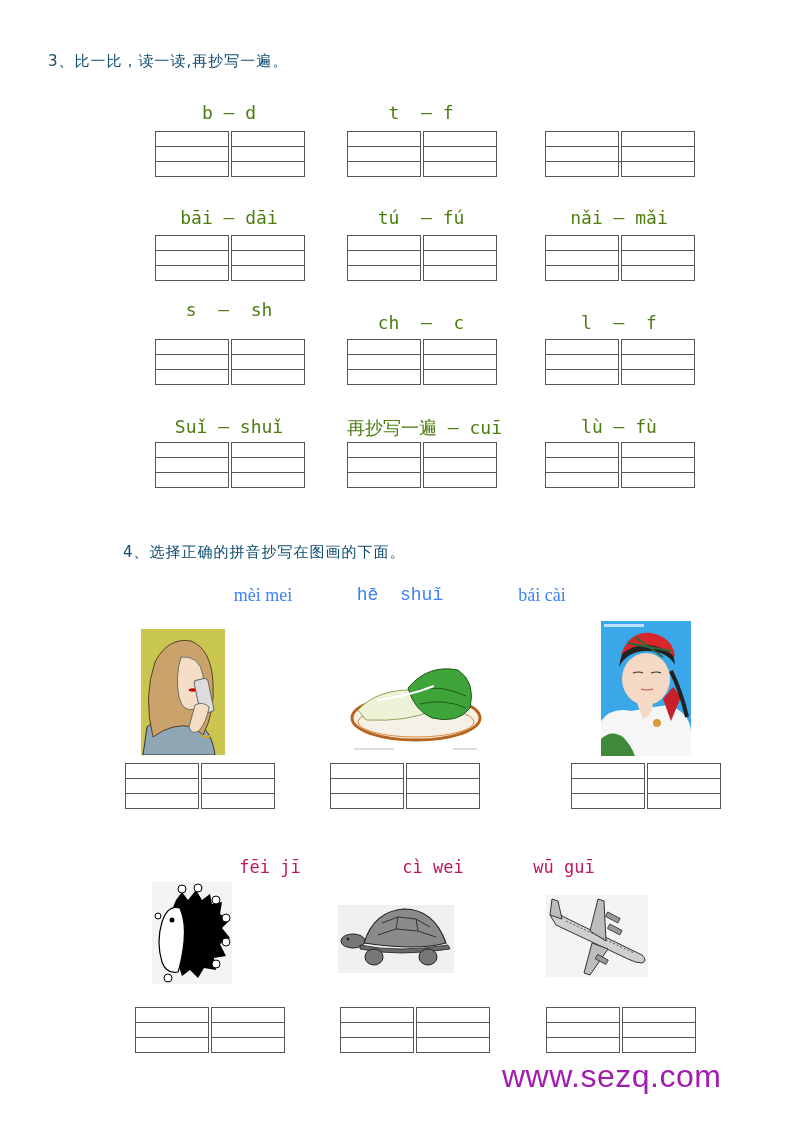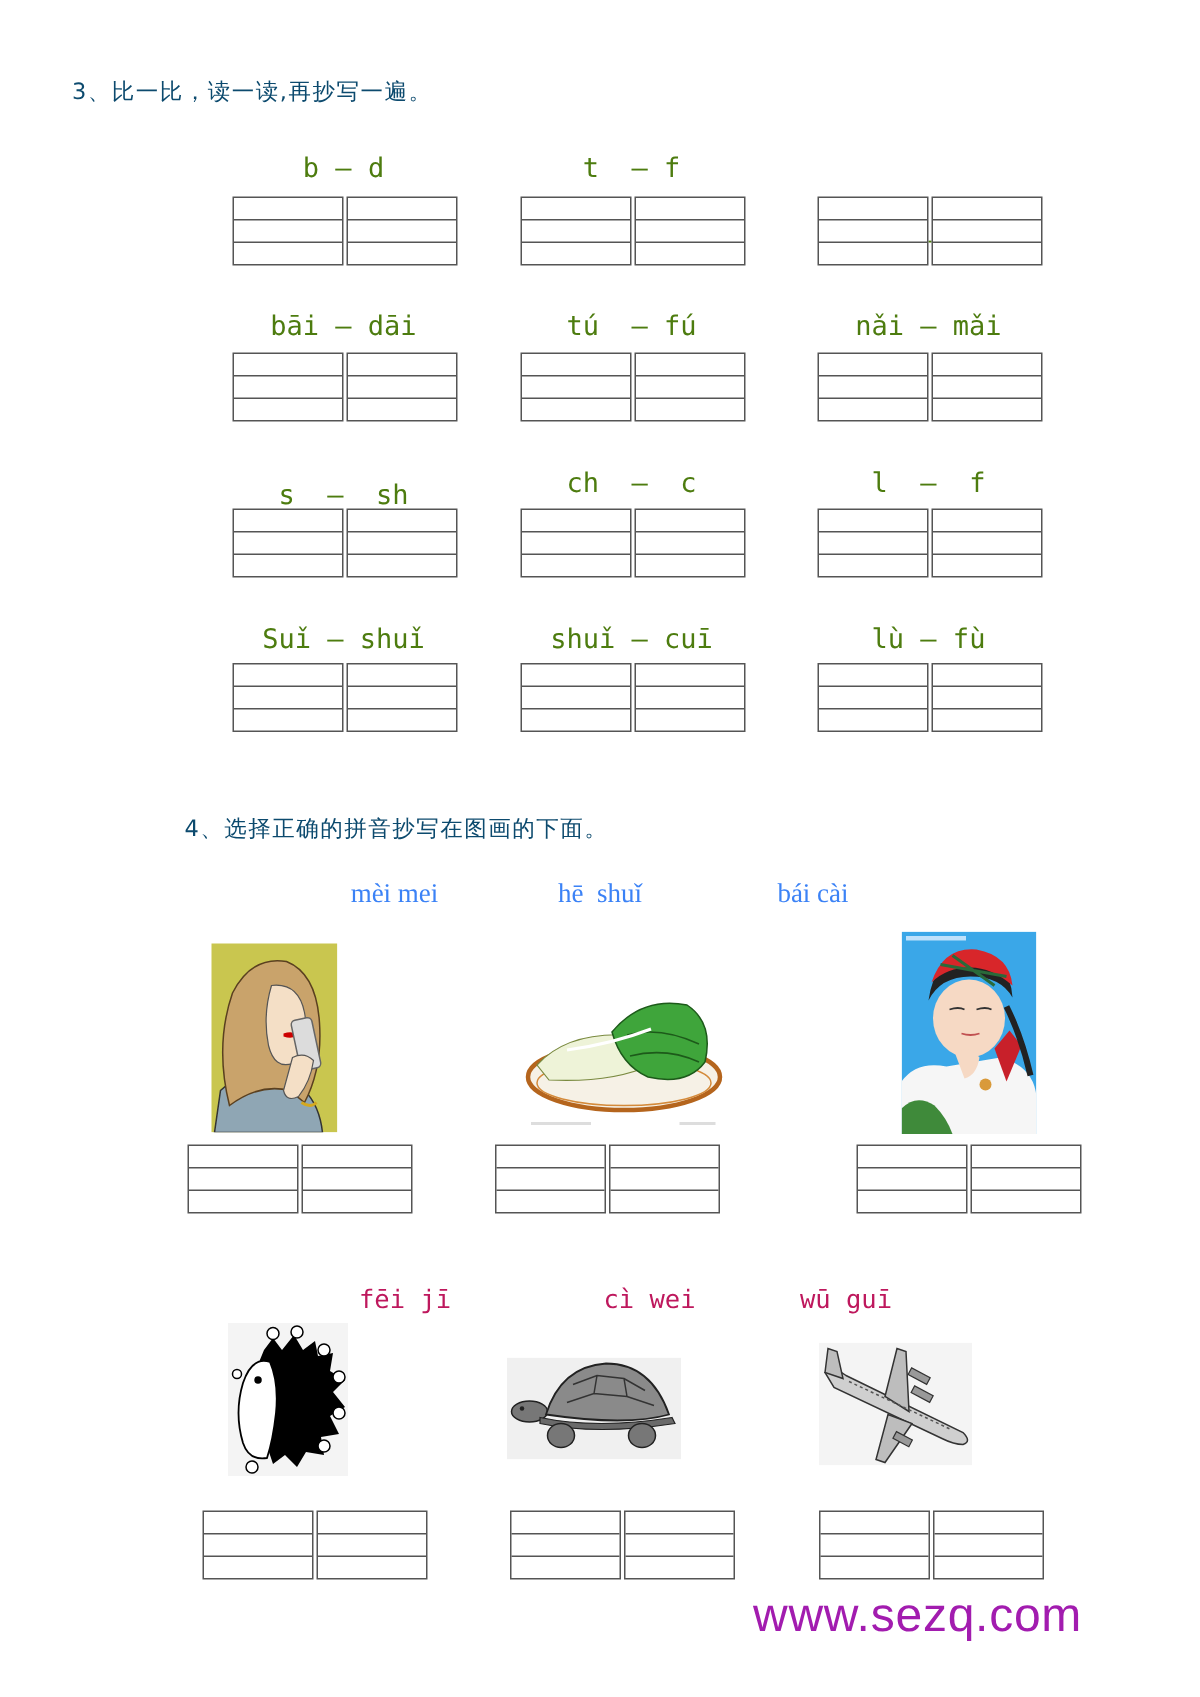--- a/index.html
+++ b/index.html
@@ -48,56 +48,56 @@
   </div>
 <div class="abs box-pair" style="left:347px; top:235px;">
     <div class="cell"></div>
     <div class="cell"></div>
   </div>
 <div class="abs box-pair" style="left:545px; top:235px;">
     <div class="cell"></div>
     <div class="cell"></div>
   </div>
 
-<div class="abs pair-label" style="left:155px; top:320px; width:148px;">s  —  sh</div>
+<div class="abs pair-label" style="left:155px; top:299px; width:148px;">s  —  sh</div>
 <div class="abs pair-label" style="left:347px; top:312px; width:148px;">ch  —  c</div>
 <div class="abs pair-label" style="left:545px; top:312px; width:148px;">l  —  f</div>
 <div class="abs box-pair" style="left:155px; top:339px;">
     <div class="cell"></div>
     <div class="cell"></div>
   </div>
 <div class="abs box-pair" style="left:347px; top:339px;">
     <div class="cell"></div>
     <div class="cell"></div>
   </div>
 <div class="abs box-pair" style="left:545px; top:339px;">
     <div class="cell"></div>
     <div class="cell"></div>
   </div>
 
 <div class="abs pair-label" style="left:155px; top:416px; width:148px;">Suǐ — shuǐ</div>
-<div class="abs pair-label" style="left:347px; top:416px; width:148px;">shuǐ — cuī</div>
+<div class="abs pair-label" style="left:347px; top:416px; width:148px;">再抄写一遍 — cuī</div>
 <div class="abs pair-label" style="left:545px; top:416px; width:148px;">lù — fù</div>
 <div class="abs box-pair" style="left:155px; top:442px;">
     <div class="cell"></div>
     <div class="cell"></div>
   </div>
 <div class="abs box-pair" style="left:347px; top:442px;">
     <div class="cell"></div>
     <div class="cell"></div>
   </div>
 <div class="abs box-pair" style="left:545px; top:442px;">
     <div class="cell"></div>
     <div class="cell"></div>
   </div>
 
 <div class="abs heading" style="left:123px; top:543px;">4、选择正确的拼音抄写在图画的下面。</div>
 
 <div class="abs pic-label" style="left:218px; top:585px; width:90px;">mèi mei</div>
-<div class="abs pic-label" style="left:355px; top:585px; width:90px;">hē  shuǐ</div>
+<div class="abs pic-label" style="left:355px; top:585px; width:90px;font-family:Liberation Mono, monospace;">hē  shuǐ</div>
 <div class="abs pic-label" style="left:497px; top:585px; width:90px;">bái cài</div>
 
 <div class="abs pic" style="left:133px; top:627px; width:92px; height:128px;">
   <svg width="92" height="128" viewBox="0 0 92 128">
     <rect x="8" y="2" width="84" height="126" fill="#c9c64f"></rect>
     <path d="M10,128 L14,100 Q30,85 48,92 L70,100 Q80,110 82,128 Z" fill="#8fa6b4" stroke="#333" stroke-width="1"></path>
     <path d="M20,110 Q10,70 22,35 Q35,10 58,14 Q78,22 80,55 Q82,85 70,108 L60,100 Q40,95 20,110 Z" fill="#c9a36b" stroke="#5a4020" stroke-width="1"></path>
     <path d="M48,30 Q66,28 70,48 Q74,70 62,82 Q50,86 46,70 Q42,50 48,30 Z" fill="#f4dfc6" stroke="#555" stroke-width="0.8"></path>
     <path d="M56,62 Q62,60 66,63 Q62,66 56,64 Z" fill="#c00"></path>
     <rect x="64" y="52" width="14" height="34" rx="3" fill="#dcdcdc" stroke="#666" stroke-width="1" transform="rotate(-12 71 69)"></rect>

